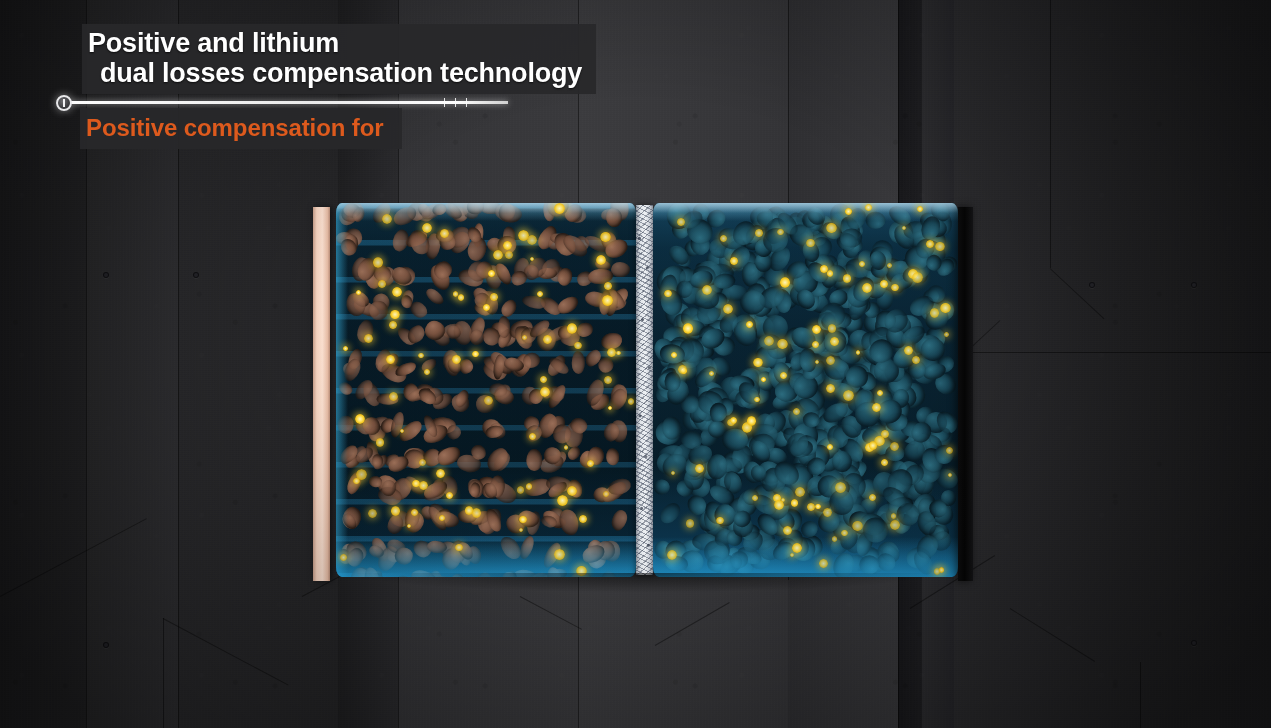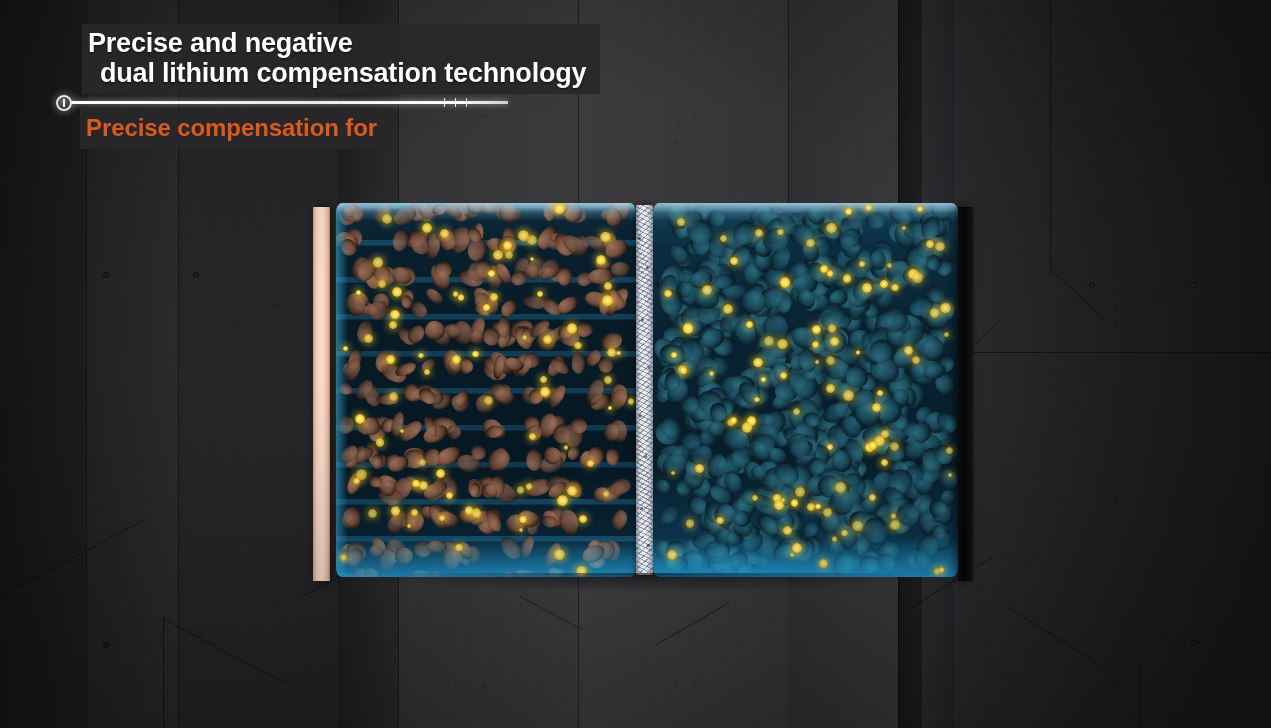--- a/index.html
+++ b/index.html
@@ -1495,29 +1495,29 @@
     </div>
 
     <div class="collector cathode-cc"></div>
 
     <div class="cell-shadow"></div>
   </div>
 
   <div class="vignette"></div>
 
   <div id="title-block">
-    <div class="line l1">Precise and negative</div>
-    <div class="line l2">dual lithium compensation technology</div>
+    <div class="line l1">Positive and lithium</div>
+    <div class="line l2">dual losses compensation technology</div>
   </div>
 
   <div id="divider">
     <div class="rule"></div>
     <div class="tick" style="left:388px"></div>
     <div class="tick" style="left:399px"></div>
     <div class="tick" style="left:410px"></div>
     <div class="knob"></div>
   </div>
 
   <div id="subtitle-block">
-    <div class="line">Precise compensation for</div>
+    <div class="line">Positive compensation for</div>
   </div>
 
 </div>
 
 </body></html>

